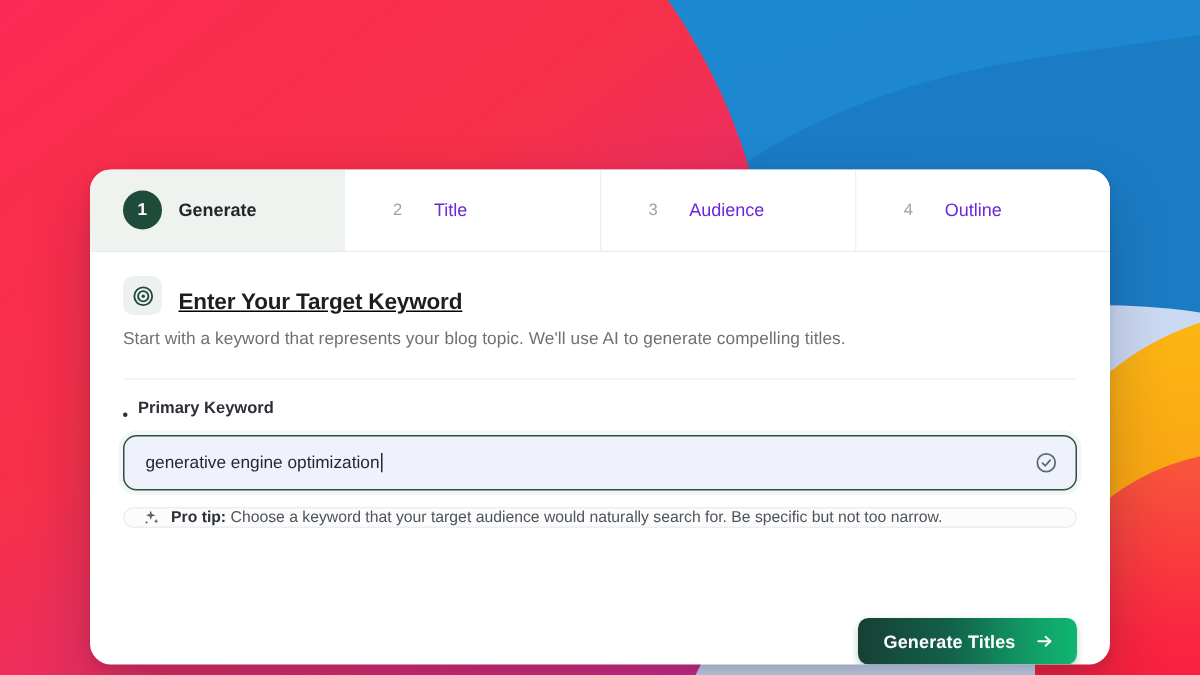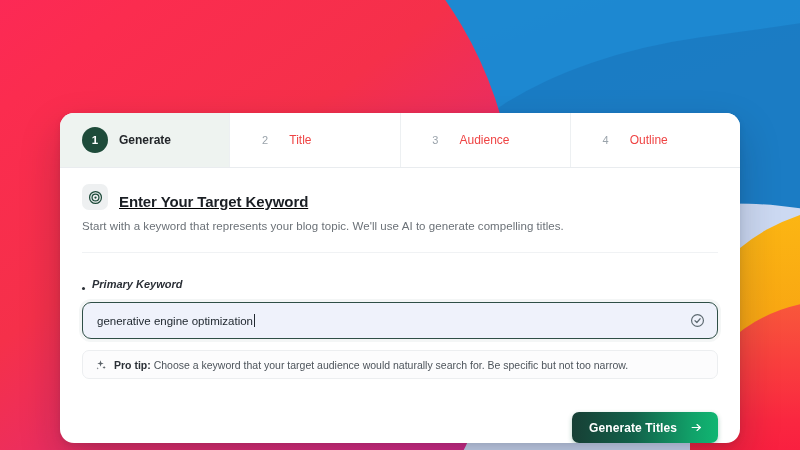--- a/index.html
+++ b/index.html
@@ -127,21 +127,21 @@
   }
   .step.active .step-badge {
     background: #1e4b3a;
     color: #ffffff;
     font-weight: bold;
     font-size: 11.5px;
   }
 
   .step-label {
     font-size: 12px;
-    color: #ef4444;
+    color: #6d28d9;
   }
   .step.active .step-label {
     color: #23262a;
     font-weight: bold;
   }
 
   
   .body {
     padding: 16px 22px 0 22px;
     flex: 1 1 auto;
@@ -176,28 +176,27 @@
     letter-spacing: .05px;
   }
 
   .divider {
     margin-top: 20px;
     height: 1px;
     background: #f0f2f4;
   }
 
   .field-label {
-    margin-top: 25px;
+    margin-top: 13px;
     display: flex;
     align-items: flex-end;
     gap: 7px;
     font-size: 11px;
     font-weight: bold;
     color: #2b3037;
-    font-style: italic;
   }
   .bullet {
     width: 3px; height: 3px;
     border-radius: 50%;
     background: #2b3037;
     flex: 0 0 auto;
   }
 
   .input-wrap {
     margin-top: 12px;
@@ -224,21 +223,21 @@
     display: inline-block;
     width: 1px;
     height: 13px;
     background: #222a31;
     margin-left: 1px;
   }
   .check-icon { flex: 0 0 auto; display:flex; }
 
   .tip {
     margin-top: 11px;
-    height: 29px;
+    height: 14px;
     border: 1px solid #eceef0;
     border-radius: 7px;
     background: #fcfcfd;
     display: flex;
     align-items: center;
     gap: 7px;
     padding: 0 12px;
     box-sizing: border-box;
   }
   .tip-text {

